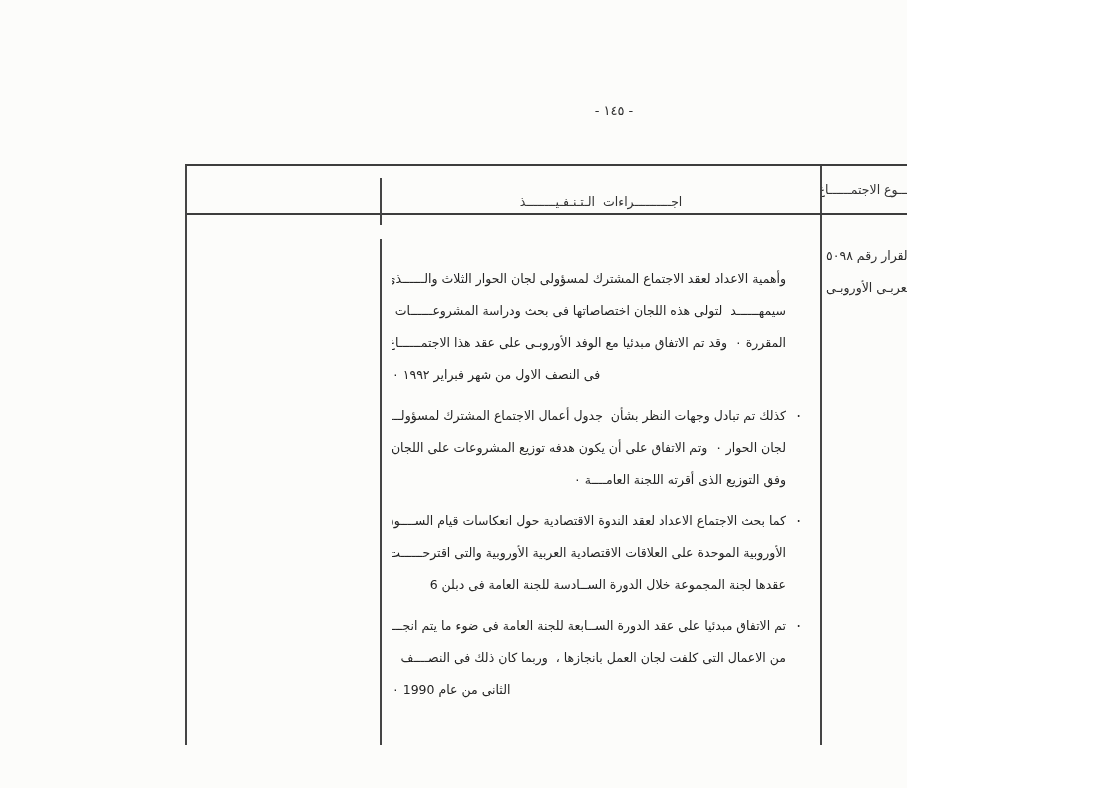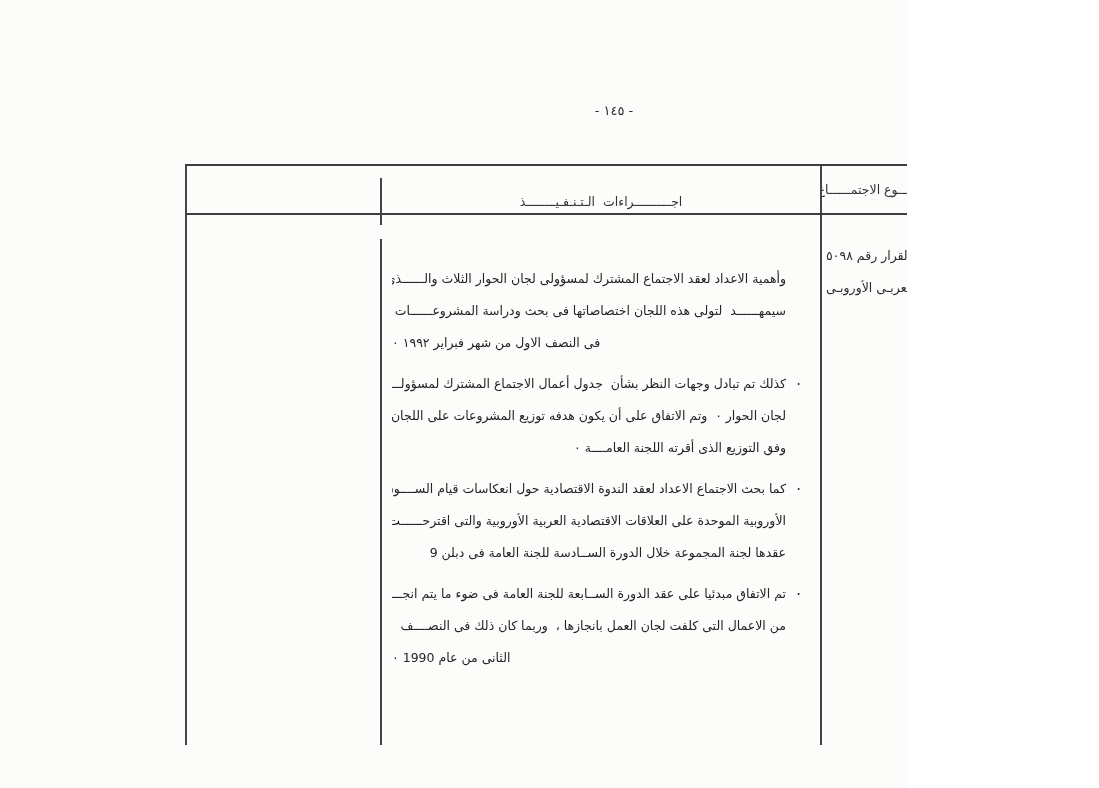--- a/index.html
+++ b/index.html
@@ -97,35 +97,36 @@
           <div class="line">الحوار العربـى الأوروبـى</div>
         </div>
       </div>
 
       <div class="cell-procedures">
         <div class="procedures-body">
 
           <div class="para">
             <div class="line">وأهمية الاعداد لعقد الاجتماع المشترك لمسؤولى لجان الحوار الثلاث والــــــذى</div>
             <div class="line">سيمهــــــد&nbsp; لتولى هذه اللجان اختصاصاتها فى بحث ودراسة المشروعــــــات</div>
+            <div class="line">المقررة ٠&nbsp; وقد تم الاتفاق مبدئيا مع الوفد الأوروبـى على عقد هذا الاجتمــــــاع</div>
             <div class="line center">فى النصف الاول من شهر فبراير ١٩٩٢ ٠</div>
           </div>
 
           <div class="para">
             <span class="bullet">·</span>
             <div class="line">كذلك تم تبادل وجهات النظر بشأن&nbsp; جدول أعمال الاجتماع المشترك لمسؤولــــى</div>
             <div class="line">لجان الحوار ٠&nbsp; وتم الاتفاق على أن يكون هدفه توزيع المشروعات على اللجان ٠</div>
             <div class="line">وفق التوزيع الذى أقرته اللجنة العامــــة ٠</div>
           </div>
 
           <div class="para">
             <span class="bullet">·</span>
             <div class="line">كما بحث الاجتماع الاعداد لعقد الندوة الاقتصادية حول انعكاسات قيام الســــوق</div>
             <div class="line">الأوروبية الموحدة على العلاقات الاقتصادية العربية الأوروبية والتى اقترحــــــت</div>
-            <div class="line">عقدها لجنة المجموعة خلال الدورة الســادسة للجنة العامة فى دبلن 9</div>
+            <div class="line">عقدها لجنة المجموعة خلال الدورة الســادسة للجنة العامة فى دبلن 6</div>
           </div>
 
           <div class="para">
             <span class="bullet">·</span>
             <div class="line">تم الاتفاق مبدئيا على عقد الدورة الســابعة للجنة العامة فى ضوء ما يتم انجــــازه</div>
             <div class="line">من الاعمال التى كلفت لجان العمل بانجازها ،&nbsp; وربما كان ذلك فى النصــــف</div>
             <div class="line center">الثانى من عام 1990 ٠</div>
           </div>
 
         </div>

